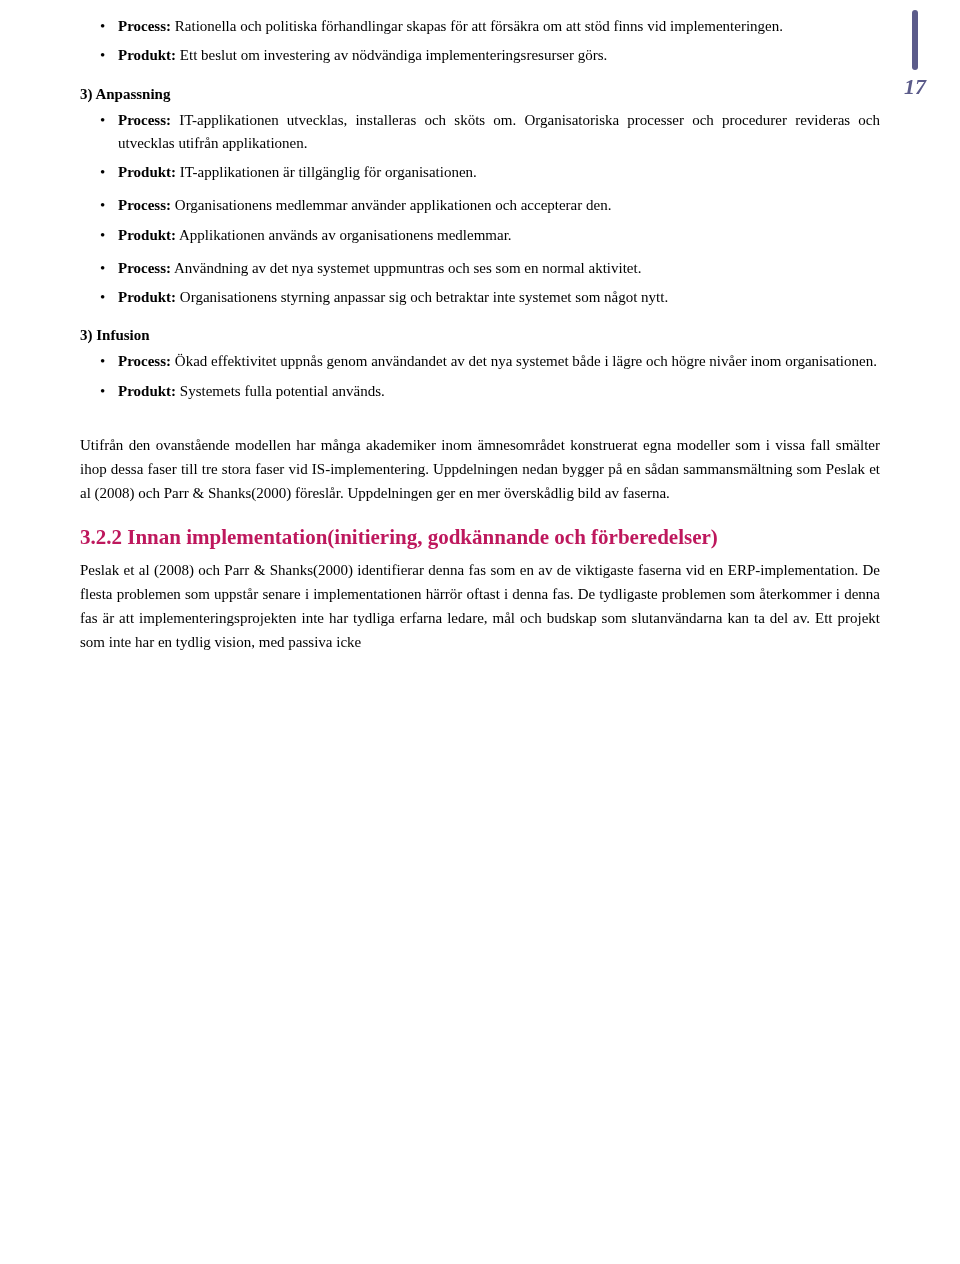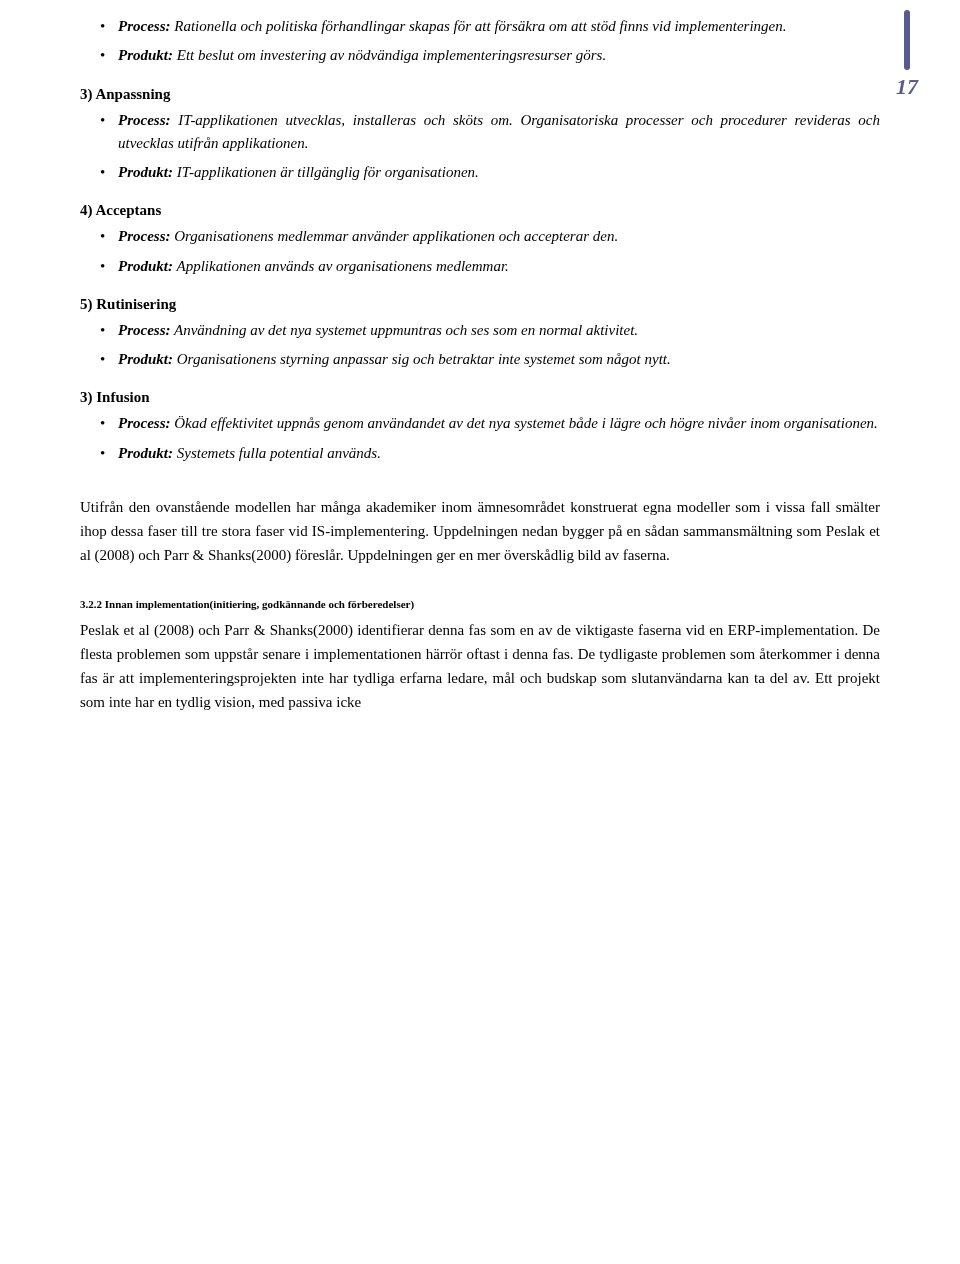--- a/index.html
+++ b/index.html
@@ -20,21 +20,21 @@
     .page-container {
       width: 960px;
       min-height: 1264px;
       position: relative;
       padding: 10px 80px 40px 80px;
     }
 
     .page-number-area {
       position: absolute;
       top: 10px;
-      right: 42px;
+      right: 34px;
       display: flex;
       flex-direction: column;
       align-items: center;
     }
 
     .page-bar {
       width: 6px;
       height: 60px;
       background: #5b5b8a;
       border-radius: 3px;
@@ -66,42 +66,41 @@
     .bullet-dot {
       min-width: 18px;
       font-size: 15px;
       line-height: 1.5;
     }
 
     .bullet-text {
       flex: 1;
       line-height: 1.55;
       text-align: justify;
-      font-style: italic;
     }
 
     .section-heading {
       font-weight: bold;
       font-size: 15px;
       margin-bottom: 6px;
       margin-top: 18px;
     }
 
     p.body-text {
       line-height: 1.6;
       text-align: justify;
       margin-bottom: 12px;
     }
 
     .link-heading {
-      color: #000000;
-      font-size: 11px;
+      color: #be185d;
+      font-size: 21px;
       font-weight: bold;
       margin-bottom: 8px;
-      margin-top: 31px;
+      margin-top: 20px;
     }
   </style>
 </head>
 <body>
 
 <div class="page-container">
 
   <div class="page-number-area">
     <div class="page-bar"></div>
     <span class="page-number">17</span>
@@ -134,37 +133,35 @@
       </div>
       <div class="bullet-item">
         <span class="bullet-dot">•</span>
         <span class="bullet-text">
           <strong>Produkt:</strong> IT-applikationen är tillgänglig för organisationen.
         </span>
       </div>
     </div>
 
     <div class="bullet-section">
-      <div class="section-heading">4) Acceptans</div>
       <div class="bullet-item">
         <span class="bullet-dot">•</span>
         <span class="bullet-text">
           <strong>Process:</strong> Organisationens medlemmar använder applikationen och accepterar den.
         </span>
       </div>
       <div class="bullet-item">
         <span class="bullet-dot">•</span>
         <span class="bullet-text">
           <strong>Produkt:</strong> Applikationen används av organisationens medlemmar.
         </span>
       </div>
     </div>
 
     <div class="bullet-section">
-      <div class="section-heading">5) Rutinisering</div>
       <div class="bullet-item">
         <span class="bullet-dot">•</span>
         <span class="bullet-text">
           <strong>Process:</strong> Användning av det nya systemet uppmuntras och ses som en normal aktivitet.
         </span>
       </div>
       <div class="bullet-item">
         <span class="bullet-dot">•</span>
         <span class="bullet-text">
           <strong>Produkt:</strong> Organisationens styrning anpassar sig och betraktar inte systemet som något nytt.

